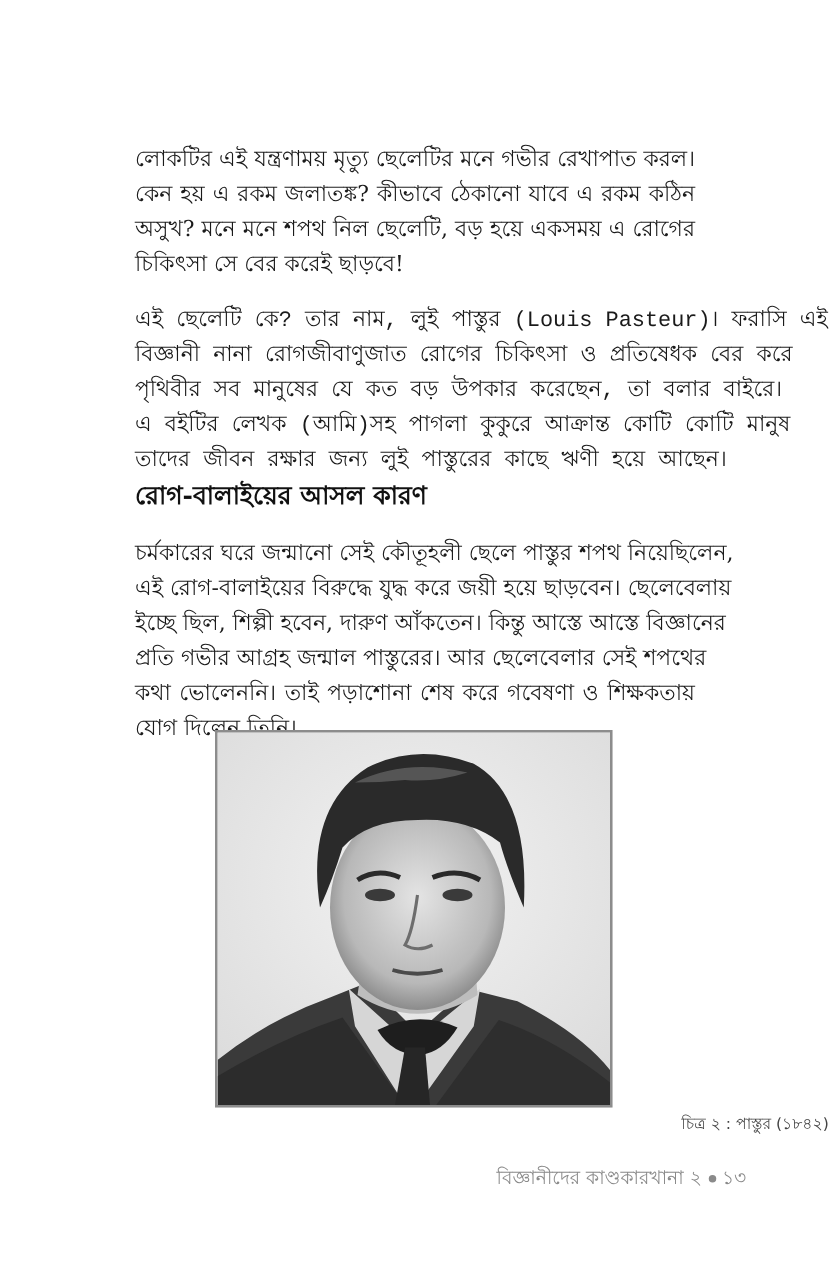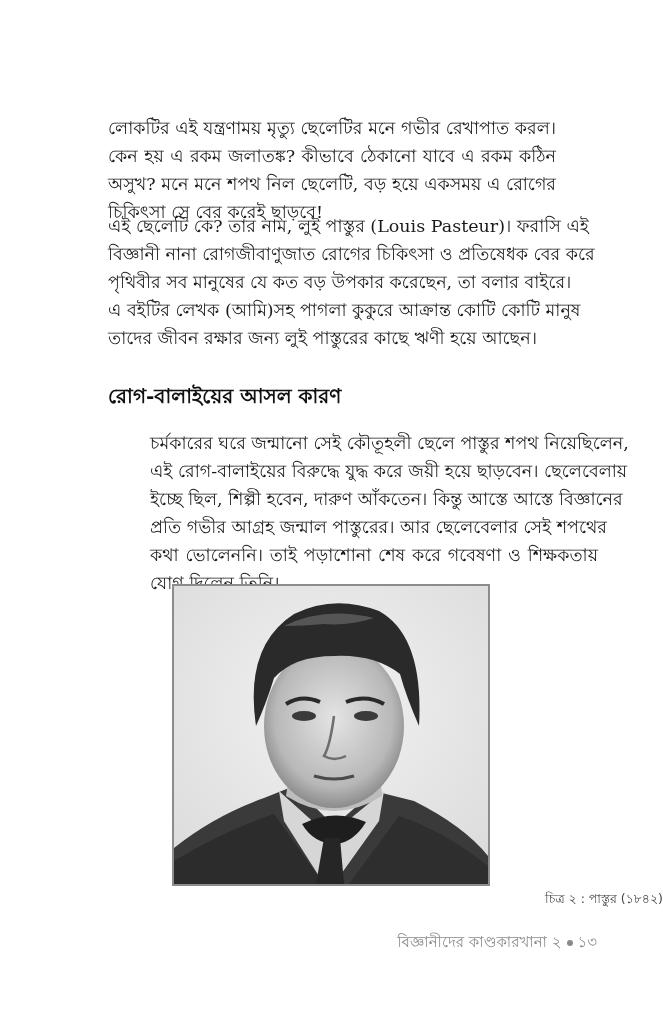--- a/index.html
+++ b/index.html
@@ -33,33 +33,33 @@
     .para .line {
       display: block;
       white-space: nowrap;
       text-align: justify;
       text-align-last: justify;
     }
     .para .line.last {
       text-align-last: left;
     }
     #p1 { top: 114px; }
-    #p2 { top: 212px; }
+    #p2 { top: 243px; font-family: Liberation Mono, monospace; }
     #heading {
       position: absolute;
       left: 108px;
       top: 382px;
       margin: 0;
       font-size: 20px;
       font-weight: bold;
       line-height: 28px;
       color: #111;
       text-align: right;
     }
-    #p3 { top: 429px; margin-left: 42px; }
+    #p3 { top: 429px; }
     .figure {
       position: absolute;
       left: 172px;
       top: 584px;
       width: 318px;
       height: 302px;
       box-sizing: border-box;
       border: 2px solid #8c8c8c;
       background: #ebebeb;
       overflow: hidden;

